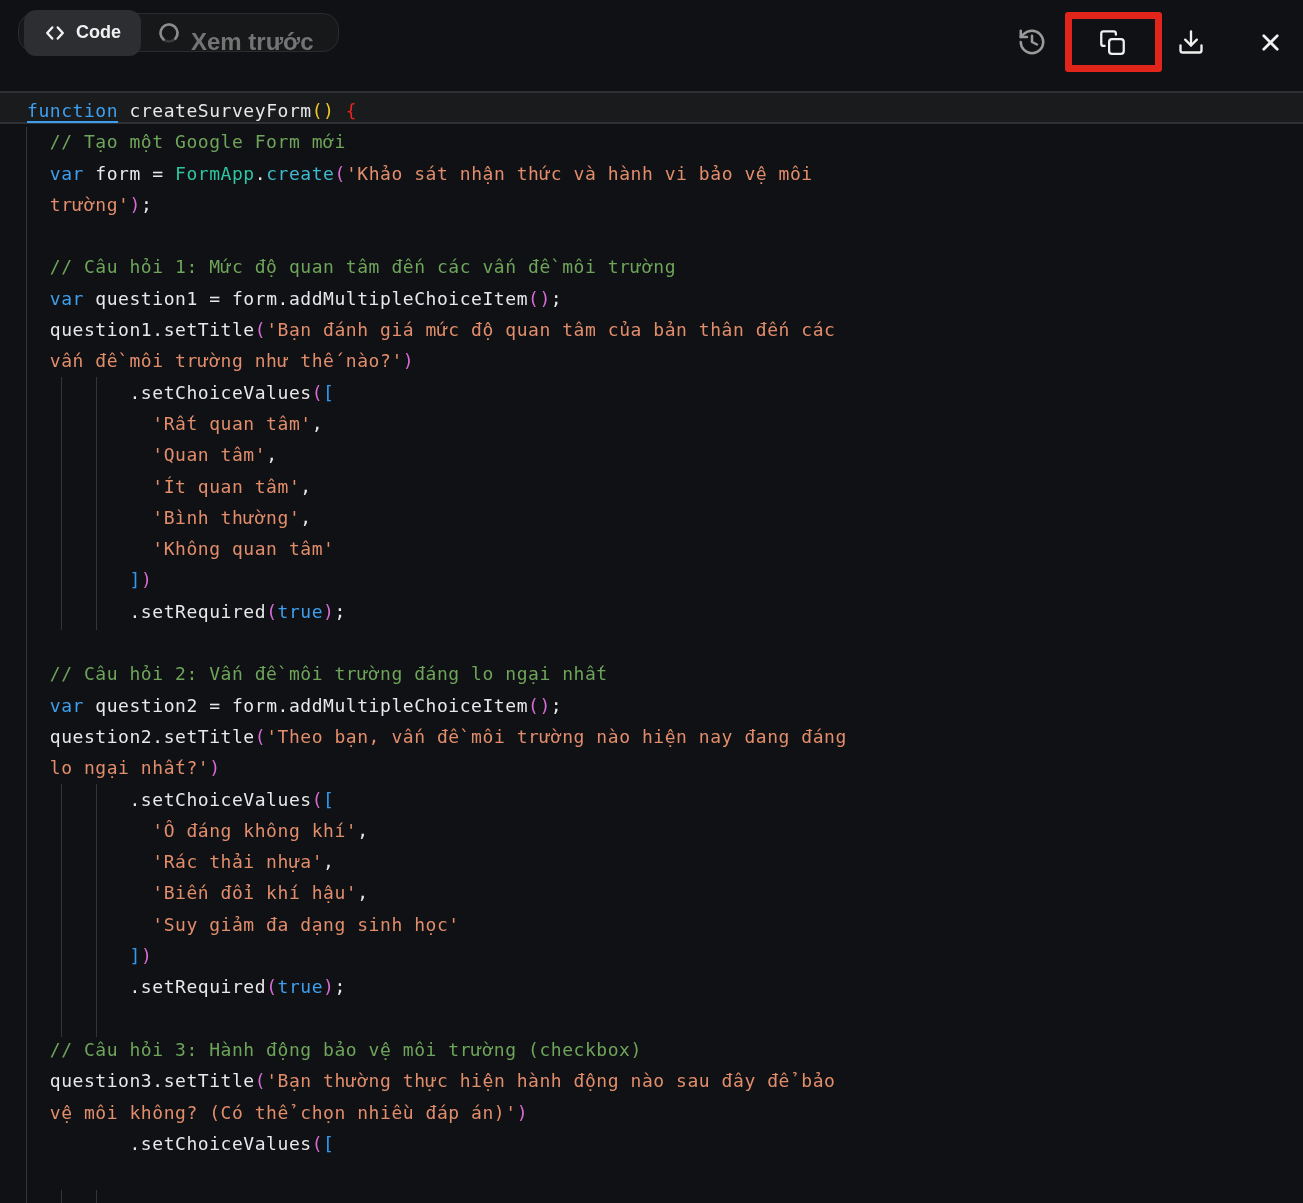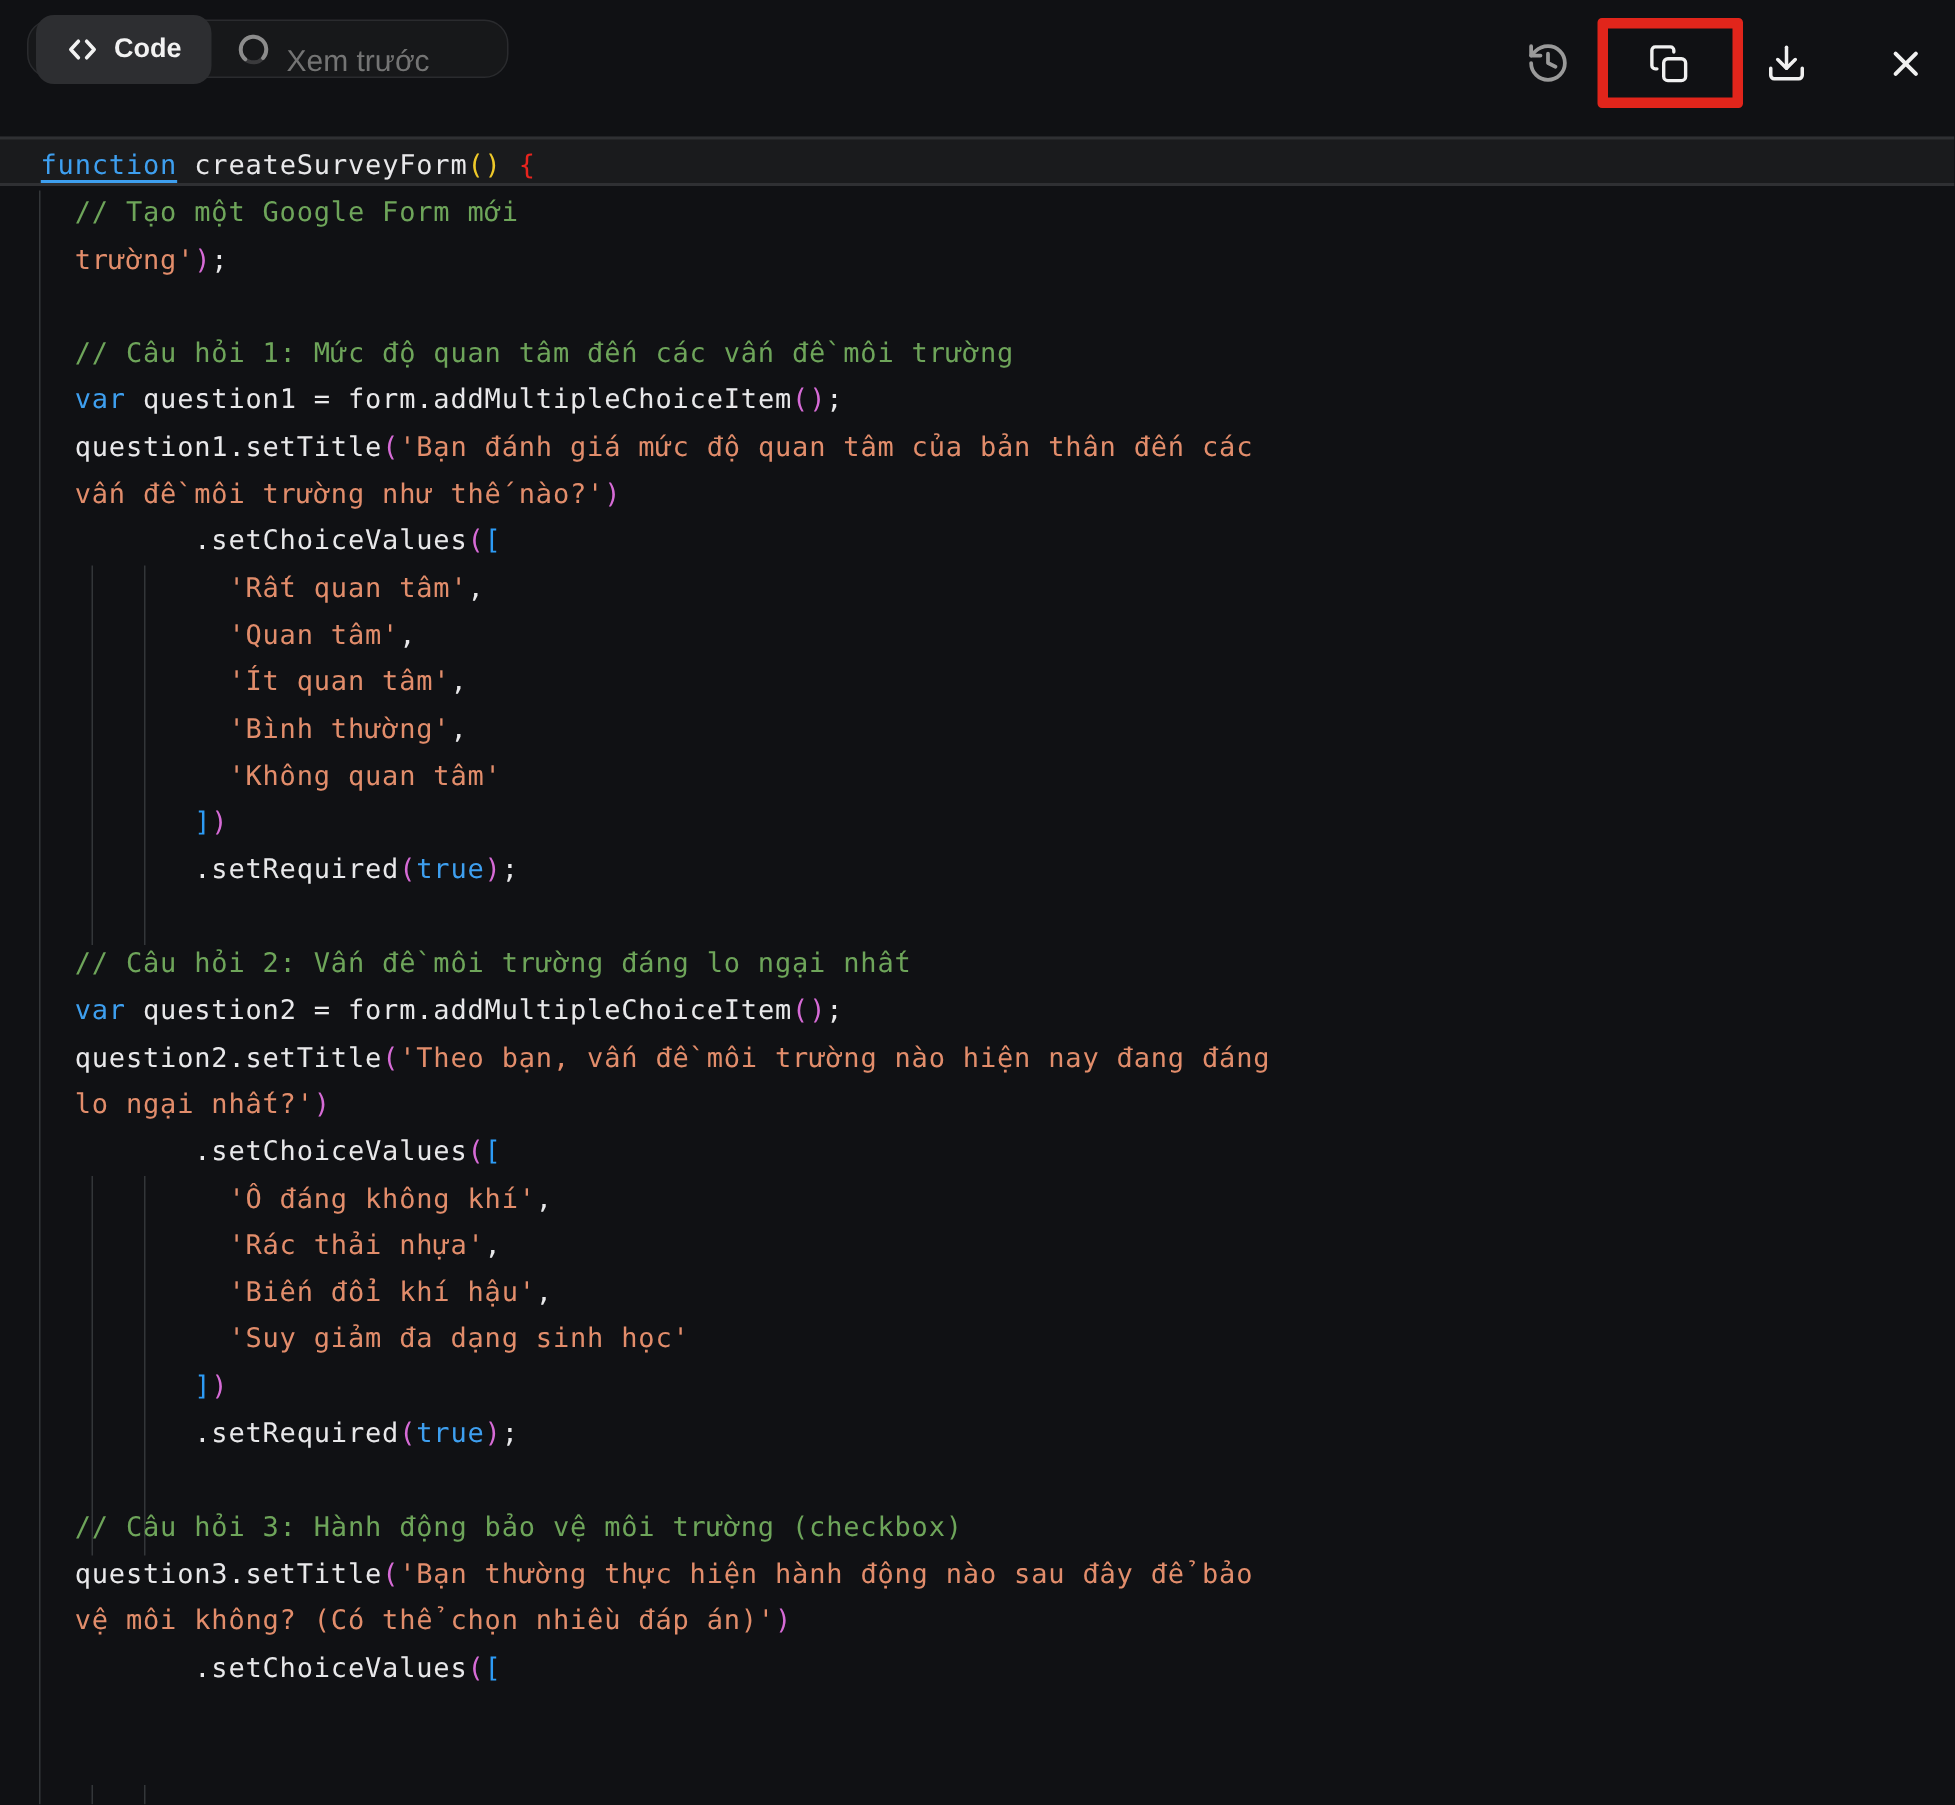--- a/index.html
+++ b/index.html
@@ -45,21 +45,21 @@
 
   
   .tabbar{position:absolute;left:18px;top:13px;width:321px;height:39px;
     background:var(--c-panel);border:1px solid var(--c-panel-border);border-radius:16px;
     box-sizing:border-box;display:flex;align-items:center;padding:13px 5px;gap:2px;z-index:5;}
   .tab{display:flex;align-items:center;gap:10px;height:46px;border-radius:12px;
     padding:0 20px;cursor:pointer;}
   .tab.active{background:var(--c-tab-active-bg);}
   .tab.active .tab-label{color:var(--c-tab-label-active);font-weight:700;font-size:18px;}
   .tab.inactive{padding:0 14px;}
-  .tab.inactive .tab-label{color:var(--c-tab-label-inactive);font-weight:400;font-size:20px;margin-top:18px;}
+  .tab.inactive .tab-label{color:var(--c-tab-label-inactive);font-weight:700;font-size:24px;margin-top:18px;}
   .icon-btn{position:absolute;width:36px;height:36px;top:24px;display:flex;
     align-items:center;justify-content:center;background:none;border:none;padding:0;
     cursor:pointer;z-index:5;}
   .annotation-box{position:absolute;left:1065px;top:12px;width:97px;height:60px;
     border:7px solid var(--c-annotation);border-radius:3px;box-sizing:border-box;z-index:6;}
   svg{display:block;}
 </style>
 </head>
 <body>
 
@@ -71,20 +71,21 @@
   <div class="guide" style="left:61px;top:377px;height:253px;"></div>
   <div class="guide" style="left:96px;top:377px;height:253px;"></div>
   <div class="guide" style="left:61px;top:784px;height:253px;"></div>
   <div class="guide" style="left:96px;top:784px;height:253px;"></div>
   <div class="guide" style="left:61px;top:1190px;height:13px;"></div>
   <div class="guide" style="left:96px;top:1190px;height:13px;"></div>
 
   <div class="code-area" id="code-area">
       <div class="cl"><span class="tk-kwu">function</span><span class="tk-pl"> createSurveyForm</span><span class="tk-b1">()</span><span class="tk-pl"> </span><span class="tk-br">{</span></div>
       <div class="cl"><span class="tk-cm">  // Tạo một Google Form mới</span></div>
+      <div class="cl"><span class="tk-kw">  var</span><span class="tk-pl"> form = </span><span class="tk-cl">FormApp</span><span class="tk-pl">.</span><span class="tk-fn">create</span><span class="tk-b2">(</span><span class="tk-st">'Khảo sát nhận thức và hành vi bảo vệ môi</span></div>
       <div class="cl"><span class="tk-st">  trường'</span><span class="tk-b2">)</span><span class="tk-pl">;</span></div>
       <div class="cl"></div>
       <div class="cl"><span class="tk-cm">  // Câu hỏi 1: Mức độ quan tâm đến các vấn đề môi trường</span></div>
       <div class="cl"><span class="tk-kw">  var</span><span class="tk-pl"> question1 = form.addMultipleChoiceItem</span><span class="tk-b2">()</span><span class="tk-pl">;</span></div>
       <div class="cl"><span class="tk-pl">  question1.setTitle</span><span class="tk-b2">(</span><span class="tk-st">'Bạn đánh giá mức độ quan tâm của bản thân đến các</span></div>
       <div class="cl"><span class="tk-st">  vấn đề môi trường như thế nào?'</span><span class="tk-b2">)</span></div>
       <div class="cl"><span class="tk-pl">         .setChoiceValues</span><span class="tk-b2">(</span><span class="tk-b3">[</span></div>
       <div class="cl"><span class="tk-st">           'Rất quan tâm'</span><span class="tk-pl">,</span></div>
       <div class="cl"><span class="tk-st">           'Quan tâm'</span><span class="tk-pl">,</span></div>
       <div class="cl"><span class="tk-st">           'Ít quan tâm'</span><span class="tk-pl">,</span></div>

